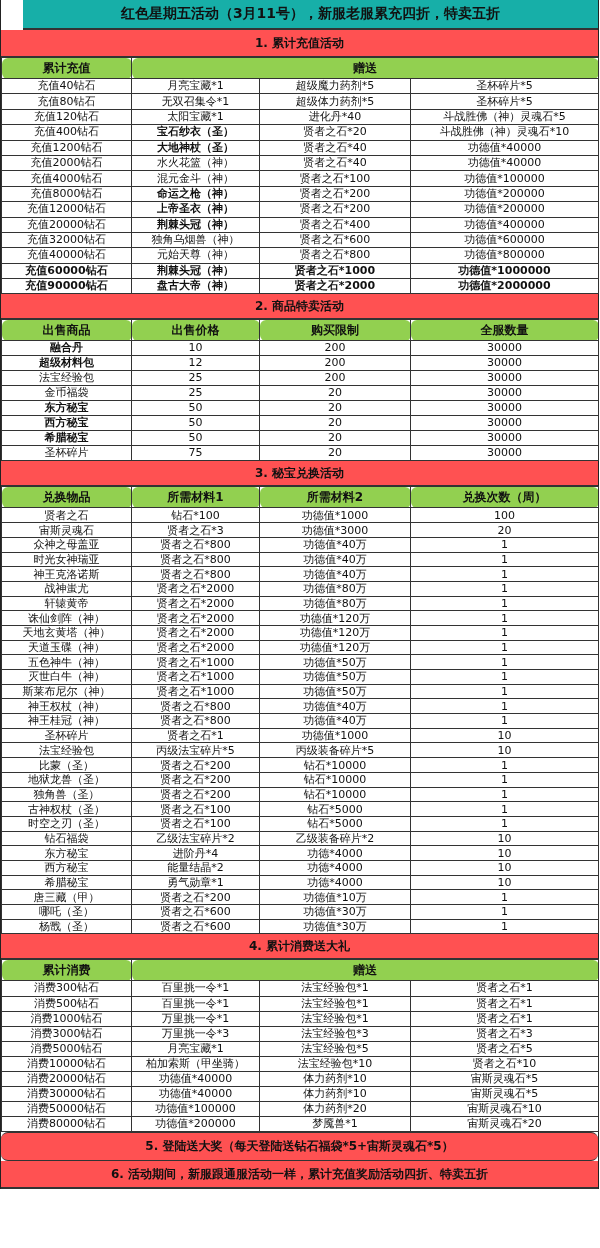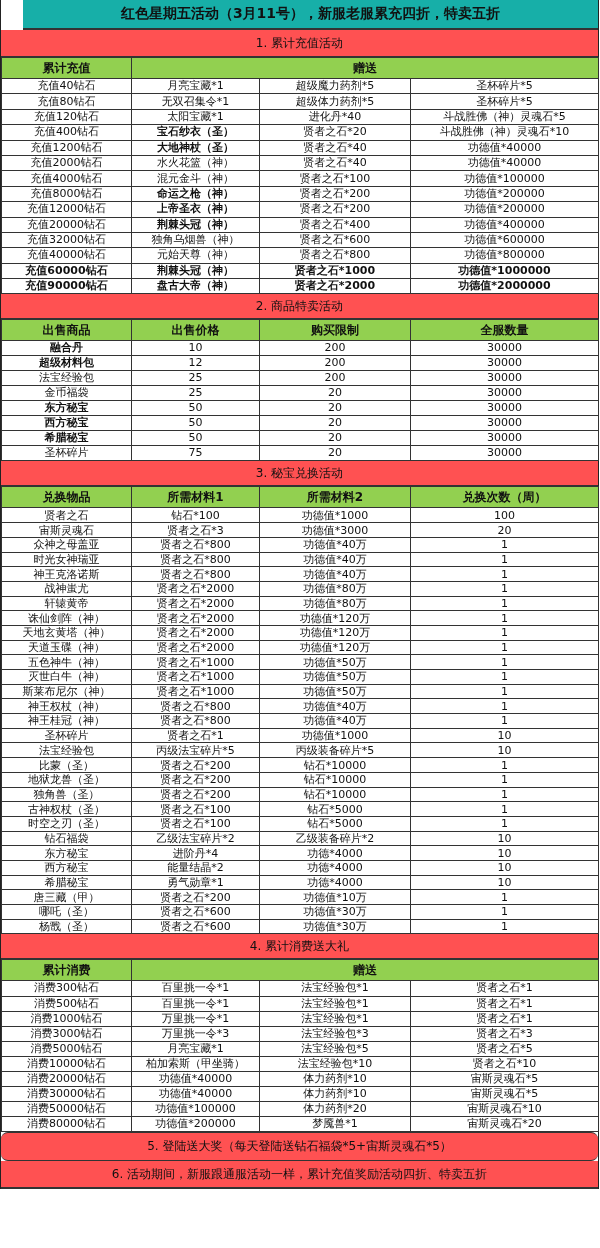--- a/index.html
+++ b/index.html
@@ -1,29 +1,29 @@
 <!DOCTYPE html>
 <html><head>
 <meta charset="utf-8">
 <style>
   html, body { margin:0; padding:0; background:#ffffff; }
   body { width:600px; height:1248px; overflow:hidden; font-family:"DejaVu Sans", sans-serif; }
   .sheet { position:absolute; left:0; top:0; width:597px; border-left:1px solid #222; border-right:1px solid #222; background:#fff; }
   .title { height:30px; background:#17AFA8; border-bottom:2px solid #333; display:flex; align-items:center; justify-content:center; font-weight:bold; font-size:14px; color:#111; box-sizing:border-box;margin-left:22px; }
-  .section { background:#FF5152; border-bottom:1px solid #333; display:flex; align-items:center; justify-content:center; font-weight:normal; font-size:12px; color:#111; box-sizing:border-box;text-align:center; }
+  .section { background:#FF5152; border-bottom:1px solid #333; display:flex; align-items:center; justify-content:center; font-weight:bold; font-size:12px; color:#111; box-sizing:border-box;text-align:center; }
   table { border-collapse:collapse; width:597px; table-layout:fixed; }
   td, th { border:1px solid #333; padding:0; text-align:center; white-space:nowrap; overflow:hidden; font-size:11px; color:#111; font-weight:normal; }
   th { background:#92D050; font-size:12px; font-weight:bold; }
   .b { font-weight:bold; }
   .c1 { width:130px; } .c2 { width:128px; } .c3 { width:151px; } .c4 { width:188px; }
   .t1 tbody td { height:14.4px; line-height:14px; }
   .t2 tbody td { height:14px; line-height:14px; }
   .t3 tbody td { height:13.7px; line-height:13px; }
   .t4 tbody td { height:14.1px; line-height:14px; }
-  thead th { height:20px; }
+  thead th { height:20px;border-radius:6px; }
 </style>
 </head>
 <body>
 
 <div class="sheet">
   <div class="title">红色星期五活动（3月11号），新服老服累充四折，特卖五折</div>
 
   <div class="section" style="height:27px;">1. 累计充值活动</div>
   <table class="t1">
     <colgroup>

